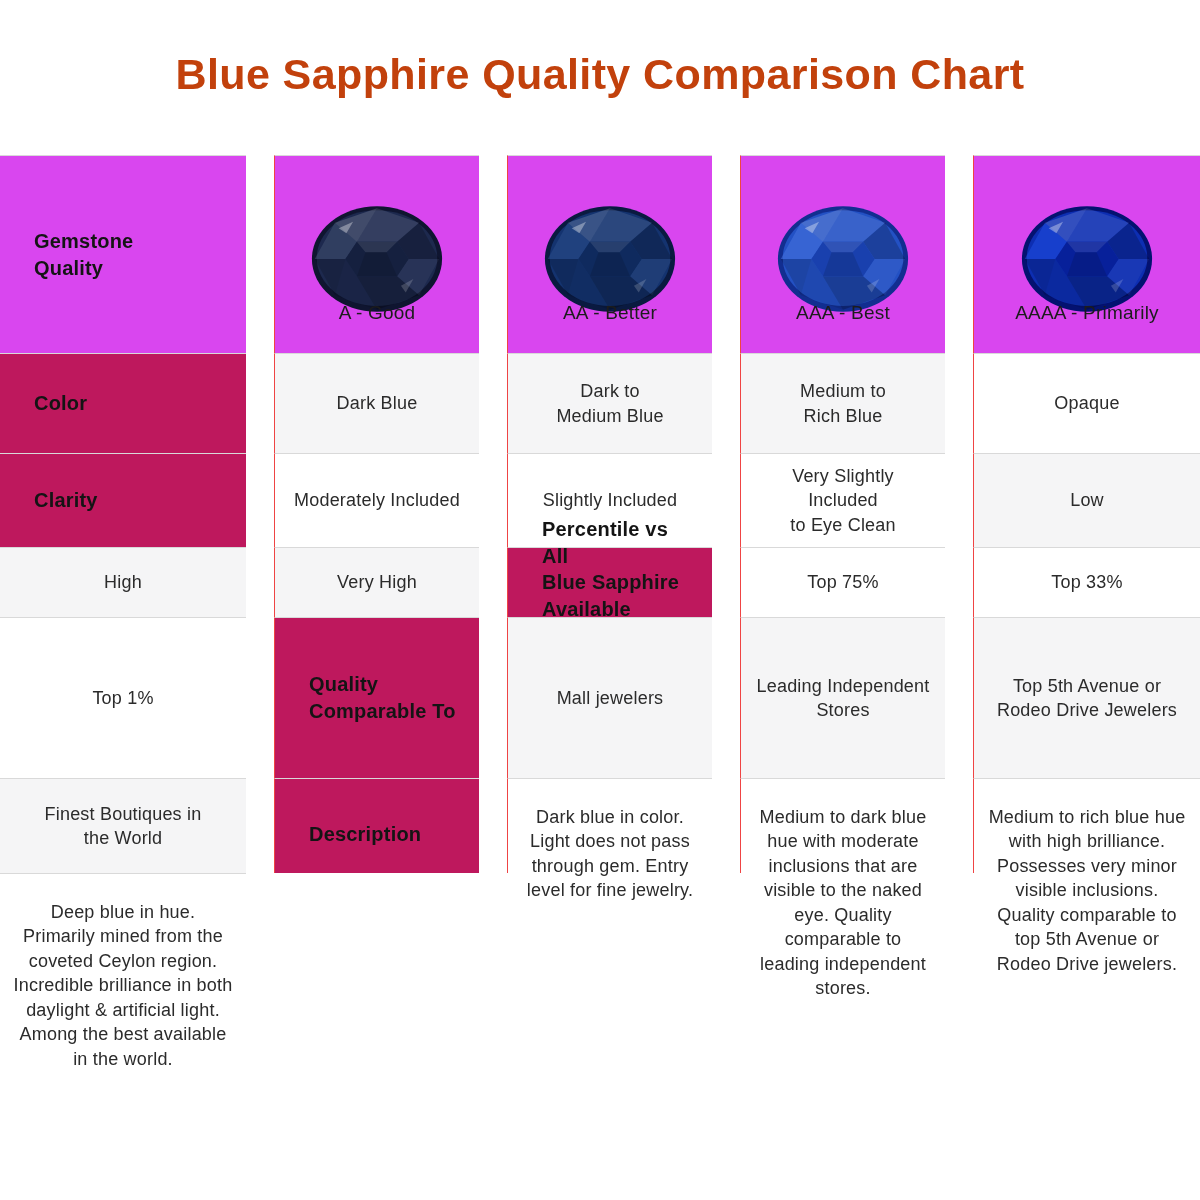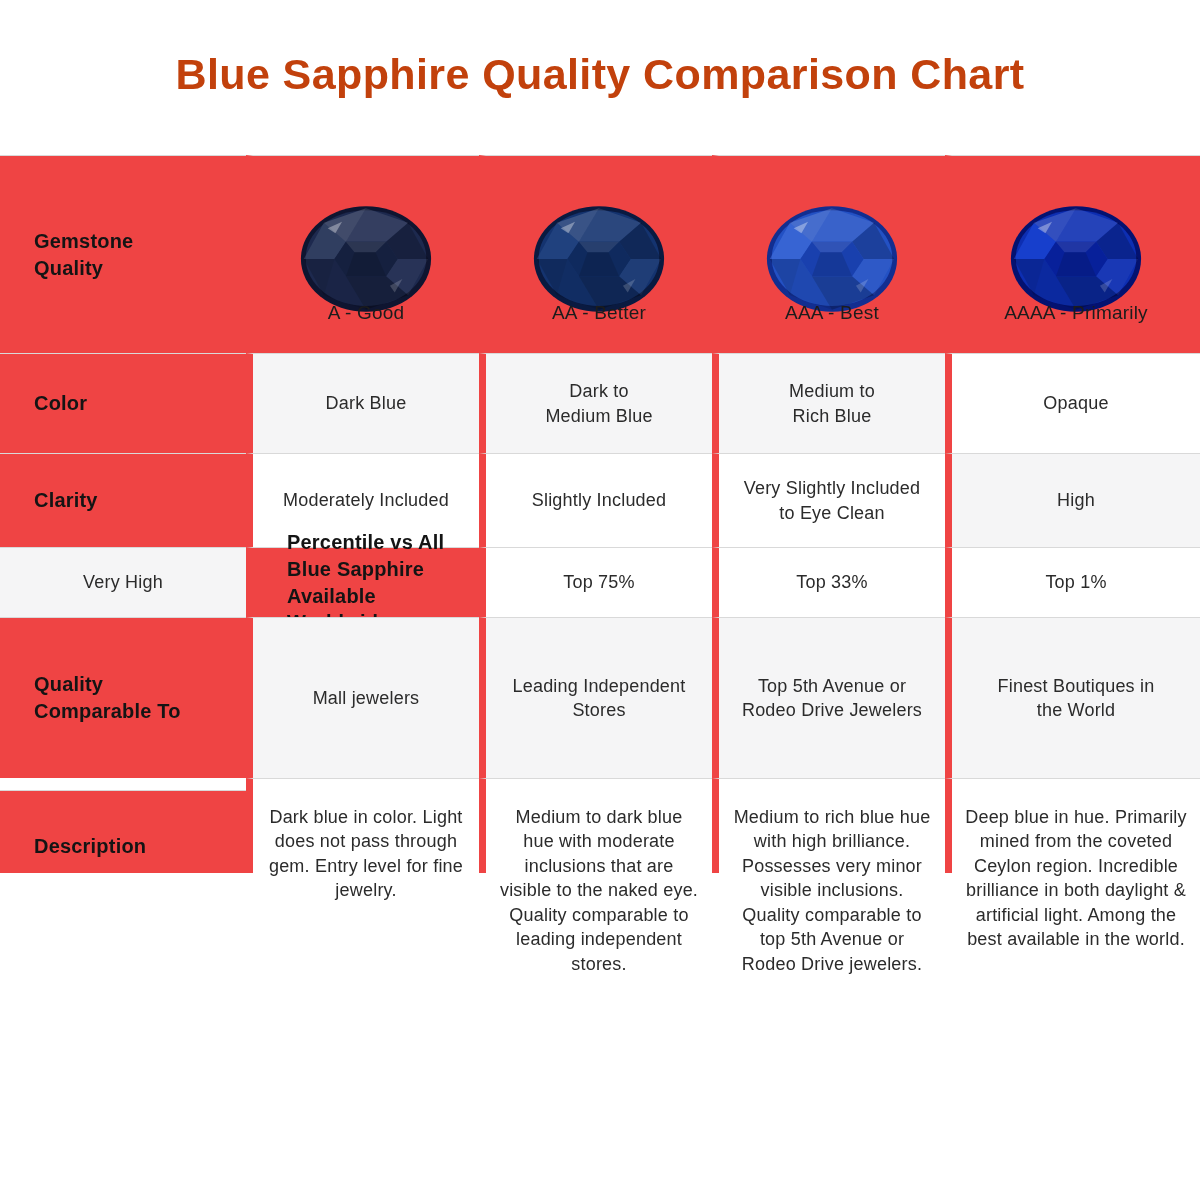--- a/index.html
+++ b/index.html
@@ -19,33 +19,33 @@
     grid-template-columns:246px 233px 233px 233px 255px;
     grid-template-rows:198px 100px 94px 70px 161px 95px 327px;
   }
   .cell{
     box-sizing:border-box;
     border-top:1px solid #d9d9d9;
     display:flex;align-items:center;justify-content:center;
     text-align:center;font-size:18px;line-height:1.36;letter-spacing:.2px;
     white-space:pre-line;color:#2b2b2b;padding:8px 14px;background:#ffffff;
   }
-  .cell:not(:nth-child(5n+1)){border-left:7px solid #ef4444;}
+  .cell:not(:nth-child(5n+1)){border-left:1px solid #ef4444;margin-left:28px;}
   .lab{
     justify-content:flex-start;text-align:left;padding-left:34px;padding-right:14px;
-    font-weight:700;font-size:20px;line-height:1.33;color:#141414;background:#ef4444;
+    font-weight:700;font-size:20px;line-height:1.33;color:#141414;background:#be185d;
   }
-  .hdr{background:#ef4444;}
+  .hdr{background:#d946ef;}
   .stripe{background:#f5f5f6;}
   .hdr-cell{flex-direction:column;justify-content:flex-start;padding:24px 10px 0;}
   .gem{display:block;width:134px;height:110px;}
   .gem svg{display:block;width:134px;height:110px;}
   .grade-label{margin-top:10px;font-size:19px;color:#1c1c1c;letter-spacing:.2px;}
   .desc{align-items:flex-start;padding-top:26px;padding-left:13px;padding-right:13px;}
-  .desc-lab{align-items:flex-start;padding-top:42px;margin-top:12px;}
+  .desc-lab{align-items:flex-start;padding-top:42px;}
 </style>
 </head>
 <body>
 
 <div class="title-bar">
   <h1>Blue Sapphire Quality Comparison Chart</h1>
 </div>
 
 <div class="table">
 
@@ -151,20 +151,21 @@
   <div class="cell stripe">Medium to
 Rich Blue</div>
 
   <div class="cell">Opaque</div>
   <div class="cell lab">Clarity</div>
   <div class="cell">Moderately Included</div>
   <div class="cell">Slightly Included</div>
   <div class="cell">Very Slightly Included
 to Eye Clean</div>
 
+  <div class="cell stripe">Low</div>
   <div class="cell stripe">High</div>
   <div class="cell stripe">Very High</div>
 
   <div class="cell lab">Percentile vs All
 Blue Sapphire
 Available
 Worldwide</div>
   <div class="cell">Top 75%</div>
   <div class="cell">Top 33%</div>
   <div class="cell">Top 1%</div>

